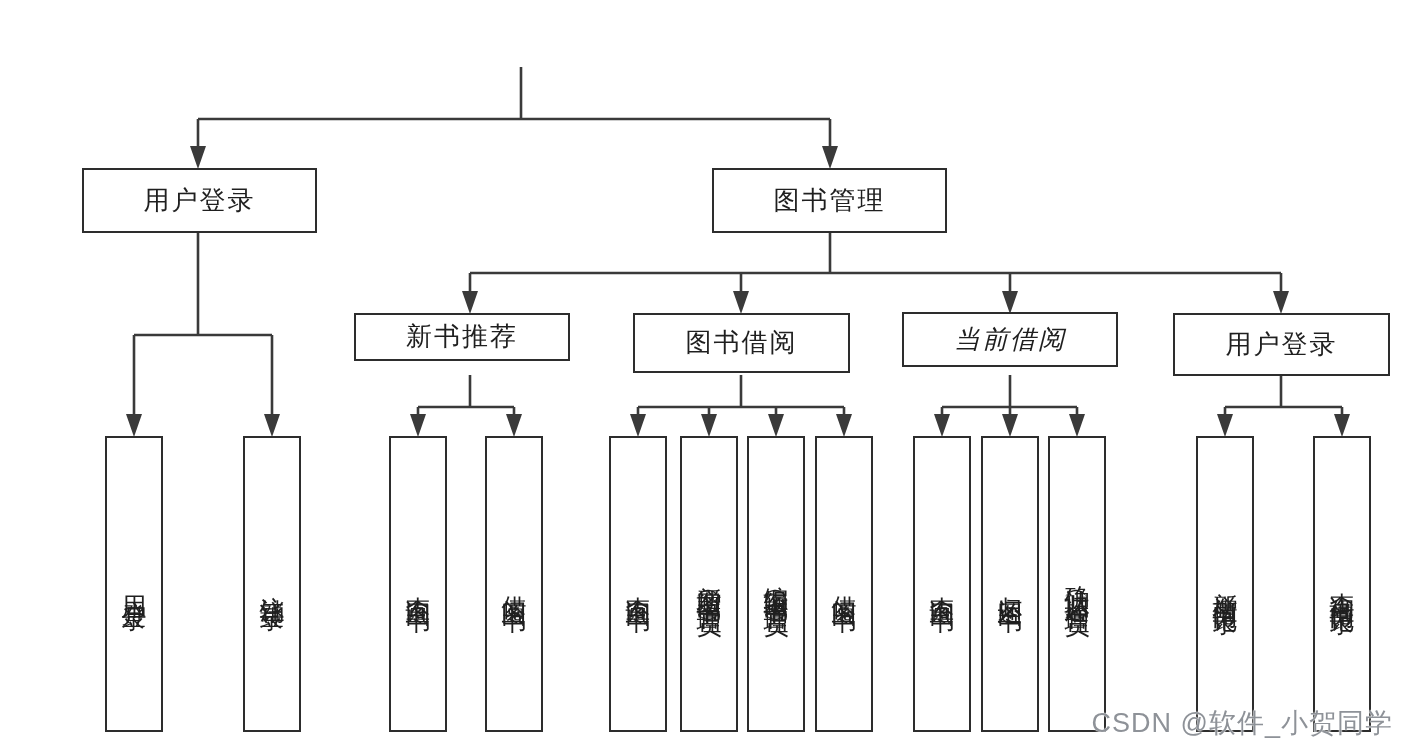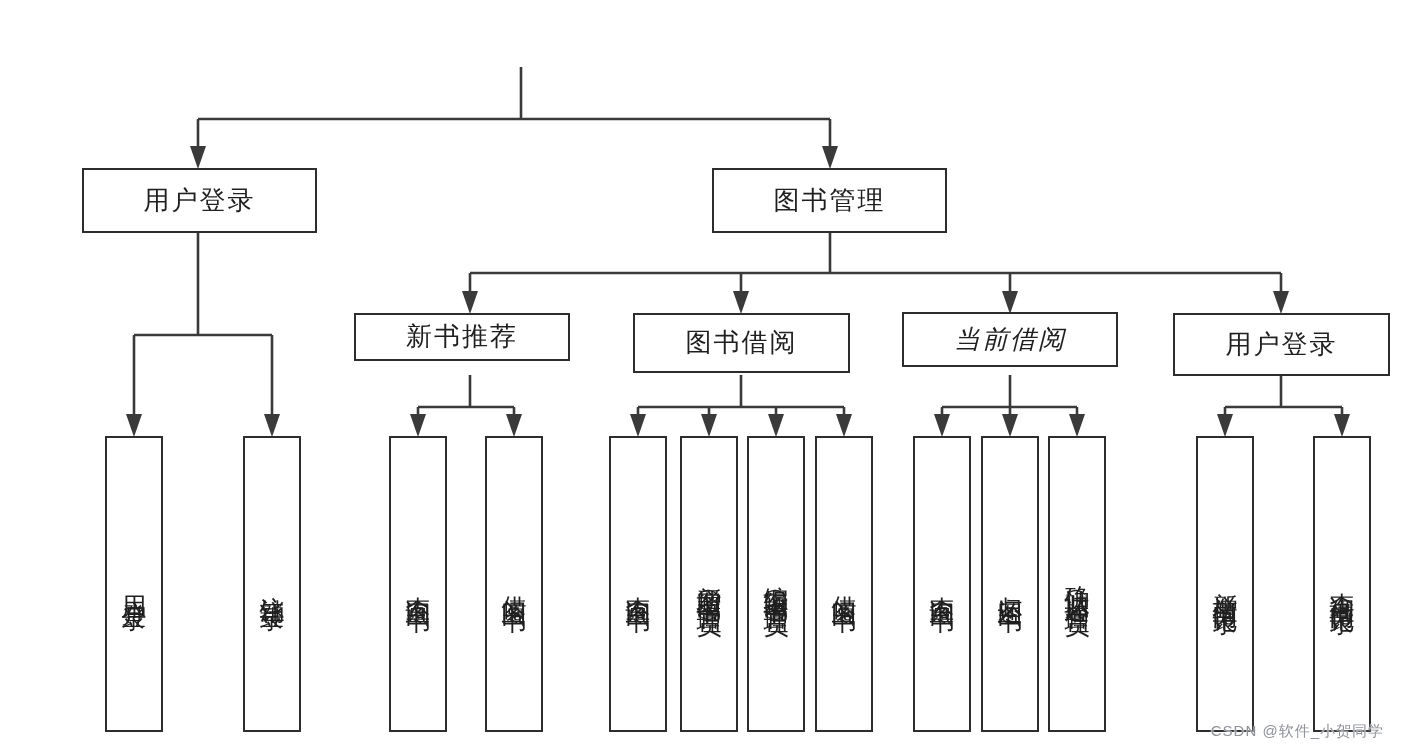--- a/index.html
+++ b/index.html
@@ -55,23 +55,23 @@
     white-space: nowrap;
   }
   .node.v {
     writing-mode: vertical-rl;
     text-orientation: mixed;
     letter-spacing: 4px;
     font-size: 25px;
   }
   .watermark {
     position: absolute;
-    right: 21px;
+    right: 12px;
     bottom: 6px;
-    font-size: 15px;
+    font-size: 27px;
     color: var(--watermark);
     text-shadow: 0 0 2px #ffffff, 0 0 1px #ffffff;
     letter-spacing: 1px;
   }
 </style>
 </head>
 <body>
 
 <div class="stage">
 

